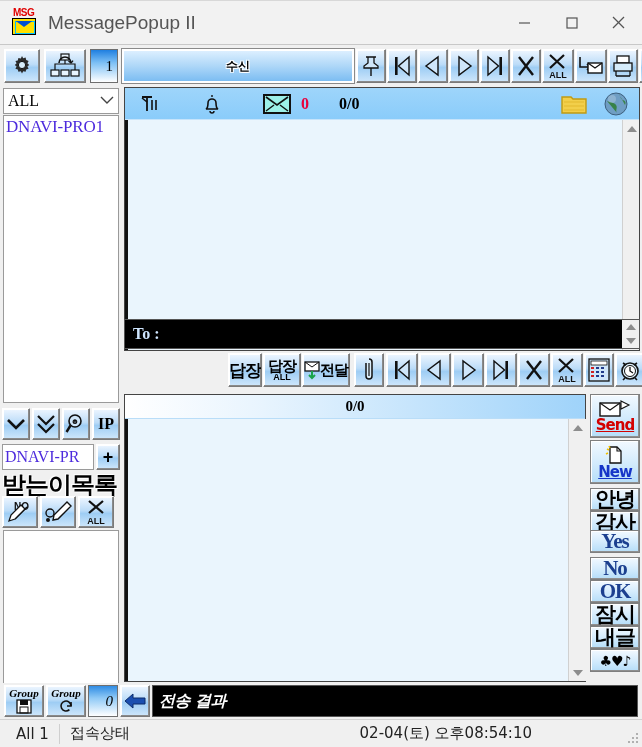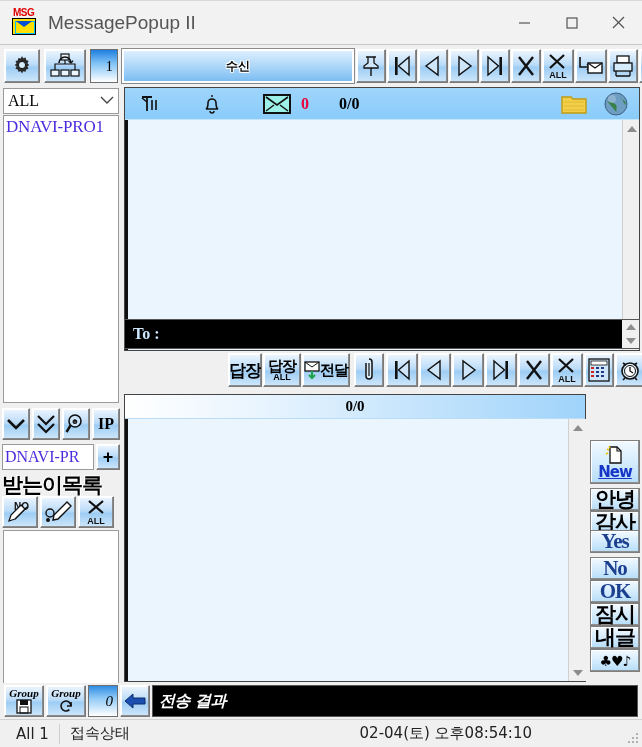--- a/index.html
+++ b/index.html
@@ -138,21 +138,21 @@
     font-family: "Liberation Serif", serif; font-size: 16px; color: #4d2bdd;
     display: flex; align-items: center; padding-left: 2px;
     white-space: nowrap; overflow: hidden;
   }
   .recip-add {
     position: absolute; left: 94px; top: 0; width: 24px; height: 26px;
     font-size: 18px; font-weight: bold;
   }
   .recip-title {
     position: absolute; left: 2px; top: 387px; width: 118px; height: 24px;
-    font-size: 21px; font-weight: bold; color: #000;
+    font-size: 24px; font-weight: bold; color: #000;
     font-family: "DejaVu Sans", sans-serif;
     text-shadow: 1px 1px 0 #fff, -1px -1px 0 #fff;
     letter-spacing: -1px;
     display: flex; align-items: center;
   }
   .recip-tools { position: absolute; left: 2px; top: 410px; height: 32px; display: flex; }
   .recip-tools .tbtn { width: 36px; height: 32px; margin-right: 2px; }
   .recip-list {
     position: absolute; left: 3px; top: 444px; width: 116px; height: 235px;
     background: #ffffff; border: 1px solid #9a9a9a;
@@ -659,20 +659,28 @@
               <div class="tri up"></div>
             </div>
           <div class="arrow dn">
               <div class="tri dn"></div>
             </div>
         </div>
       </div>
     </div>
 
     <div class="sidebtns">
+      <div class="sb" style="top:0;height:44px;">
+        <svg width="32" height="18" viewBox="0 0 32 18">
+            <rect x="1" y="3" width="20" height="13" fill="#fff" stroke="#111" stroke-width="1.4"></rect>
+            <path d="M1 3l10 7 10-7" fill="none" stroke="#111" stroke-width="1.1"></path>
+            <path d="M22 1l8 4-8 4z" fill="#fff" stroke="#111" stroke-width="1.1"></path>
+          </svg>
+        <span class="lab red" style="font-size:15px;">Send</span>
+      </div>
       <div class="sb" style="top:46px;height:44px;">
         <svg width="20" height="20" viewBox="0 0 20 20">
             <path d="M5 2h7l4 4v12H5z" fill="#fff" stroke="#111" stroke-width="1.3"></path>
             <path d="M12 2v4h4" fill="none" stroke="#111" stroke-width="1.1"></path>
             <path d="M2 4l2 1M4 1l1 2M1 9l2-1" stroke="#f0c000" stroke-width="1.6"></path>
           </svg>
         <span class="lab blu" style="font-size:15px;">New</span>
       </div>
       <div class="sb" style="top:94px;height:23px;">
         <span class="lab k">안녕</span>

